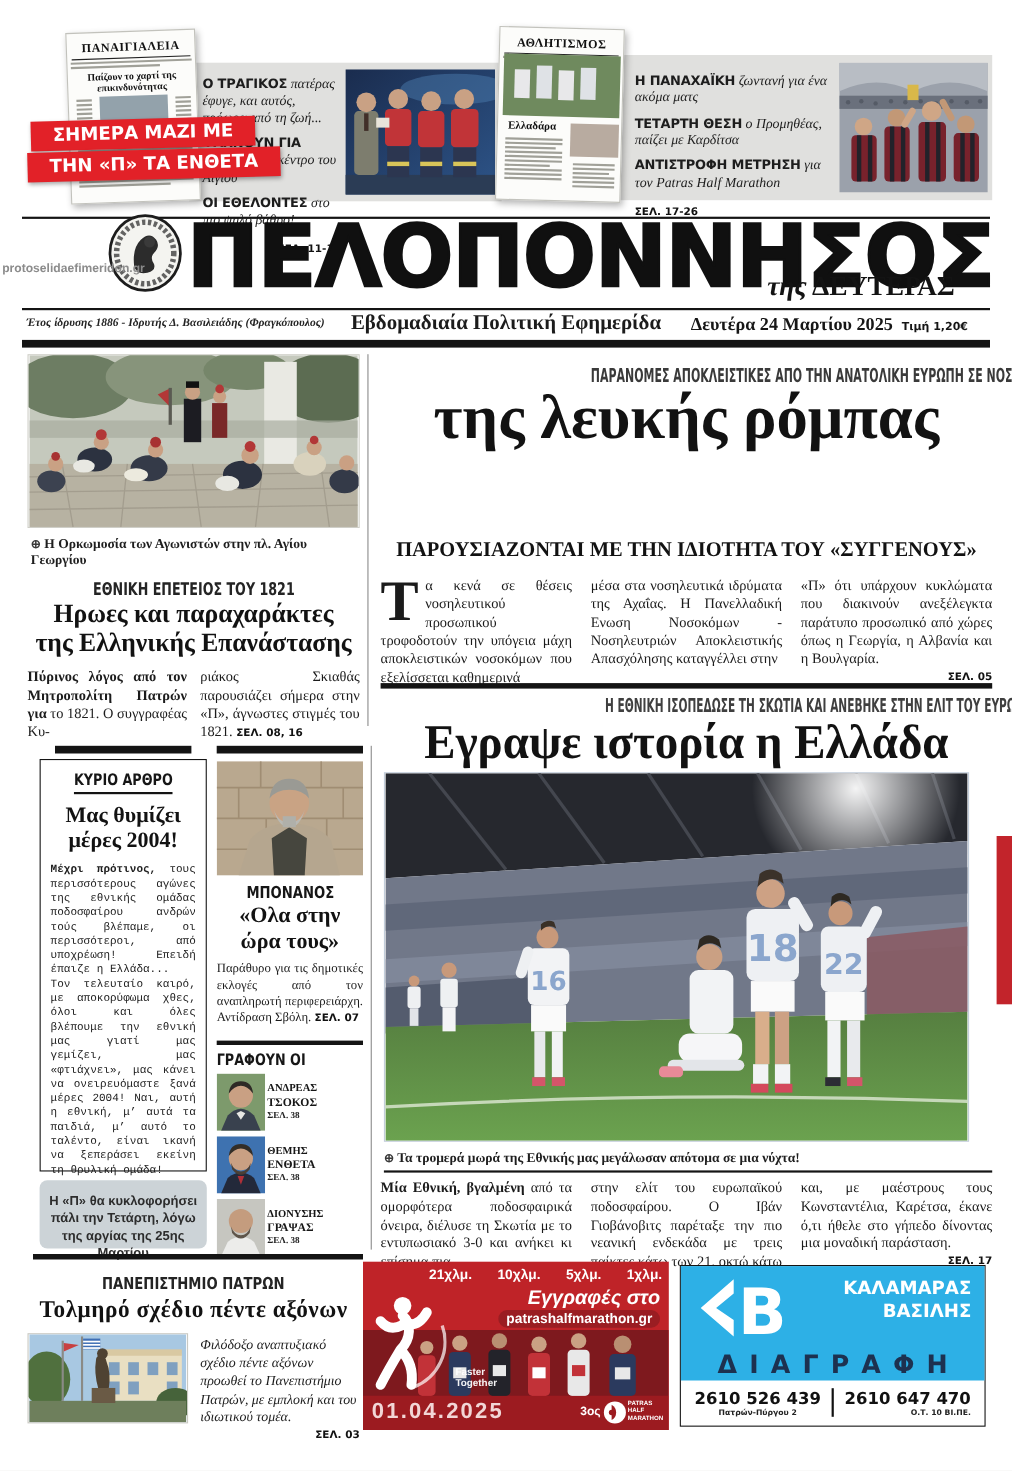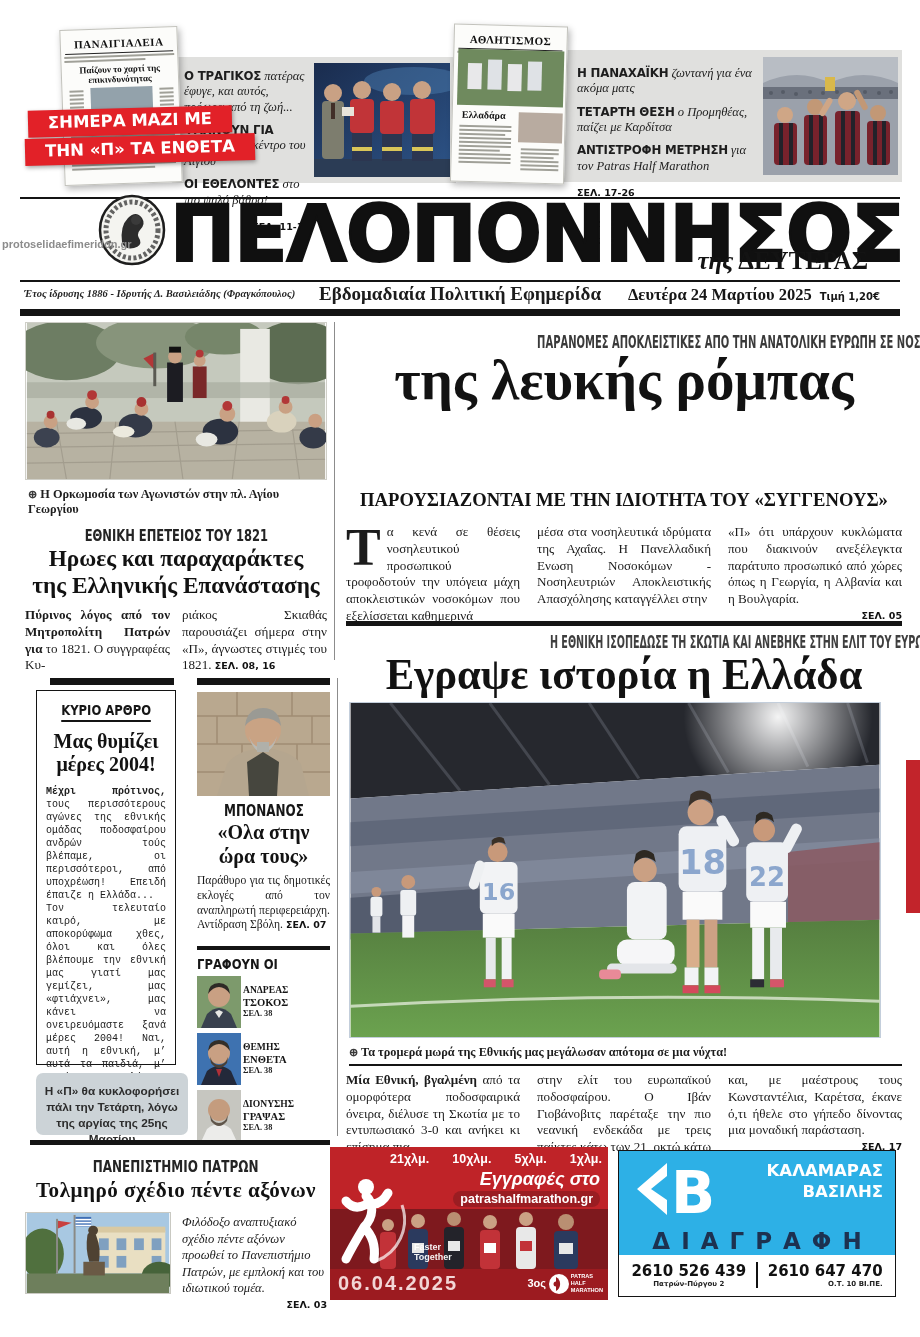--- a/index.html
+++ b/index.html
@@ -447,21 +447,21 @@
     <div class="body13 j"><span>στην ελίτ του ευρωπαϊκού ποδοσφαίρου. Ο Ιβάν Γιοβάνοβιτς παρέταξε την πιο νεανική ενδεκάδα με τρεις παίκτες κάτω των 21, οκτώ κάτω των 25</span></div>
     <div class="body13 j">
       <span>και, με μαέστρους τους Κωνσταντέλια, Καρέτσα, έκανε ό,τι ήθελε στο γήπεδο δίνοντας μια μοναδική παράσταση.</span>
       <span class="pgref refline">ΣΕΛ. 17</span>
     </div>
   </div>
 
   <div class="abs" style="left:906px;top:760px;width:14px;height:153px;background:#c2242b"></div>
 
   <div class="rule" style="left:50px;top:678px;width:124px;height:7px"></div>
-  <div class="edbox" style="left:36px;top:690px;width:140px;height:375px">
+  <div class="edbox" style="left:36px;top:690px;width:152px;height:375px">
     <div class="ctr" style="padding-top:2px">
       <span class="cond" style="font-size:14.5px;transform:scaleX(.8);border-bottom:2px solid #141414;padding-bottom:2px">ΚΥΡΙΟ ΑΡΘΡΟ</span>
     </div>
     <div class="ctr hlserif" style="font-size:20px;line-height:1.15;margin:8px 0 9px">
       <div>Μας θυμίζει</div>
       <div>μέρες 2004!</div>
     </div>
     <div class="edbody">
       <span class="b">Μέχρι πρότινος,</span><span> τους περισσότερους αγώνες της εθνικής ομάδας ποδοσφαίρου ανδρών τούς βλέπαμε, οι περισσότεροι, από υποχρέωση! Επειδή έπαιζε η Ελλάδα...</span>
       <div>Τον τελευταίο καιρό, με αποκορύφωμα χθες, όλοι και όλες βλέπουμε την εθνική μας γιατί μας γεμίζει, μας «φτιάχνει», μας κάνει να ονειρευόμαστε ξανά μέρες 2004! Ναι, αυτή η εθνική, μ’ αυτά τα παιδιά, μ’ αυτό το ταλέντο, είναι ικανή να ξεπεράσει εκείνη τη θρυλική ομάδα!</div>
@@ -624,21 +624,21 @@
     <svg class="abs" style="left:6px;top:28px" width="70" height="96" viewBox="0 0 70 96">
       <path d="M40,86 A44,44 0 0 0 66,30" stroke="#ffffff" stroke-width="3" fill="none" opacity=".7"></path>
       <circle cx="30" cy="12" r="8" fill="#fff"></circle>
       <path d="M30,21 C38,28 38,42 28,52 M28,52 C22,62 16,72 10,84 M28,52 C36,60 40,70 38,84 M31,28 C40,31 47,27 52,18 M29,30 C21,34 15,32 10,26" stroke="#fff" stroke-width="9" stroke-linecap="round" fill="none"></path>
     </svg>
     <div class="abs b" style="left:84px;top:96px;font-size:9px;line-height:1.1;opacity:.95">
       <div>Faster</div>
       <div>Together</div>
     </div>
     <div class="abs" style="left:0;top:122px;width:278px;height:31px;background:#9c1b20">
-      <span class="abs b" style="left:8px;top:3px;font-size:20px;letter-spacing:2px;color:#f2d6d6">06.04.2025</span>
+      <span class="abs b" style="left:8px;top:3px;font-size:20px;letter-spacing:2px;color:#f2d6d6">01.04.2025</span>
       <span class="abs b" style="right:62px;top:8px;font-size:11px">3ος</span>
       <svg class="abs" style="right:38px;top:4px" width="22" height="22" viewBox="0 0 22 22">
         <circle cx="11" cy="11" r="10" fill="#fff"></circle>
           <path d="M8,4 a8,8 0 0 1 0,14 Z" fill="#9c1b20"></path>
           <circle cx="8" cy="11" r="2.5" fill="#9c1b20"></circle>
       </svg>
       <div class="abs b" style="right:5px;top:4px;font-size:5.6px;line-height:1.25;text-align:left">
         <div>PATRAS</div>
         <div>HALF</div>
         <div>MARATHON</div>

